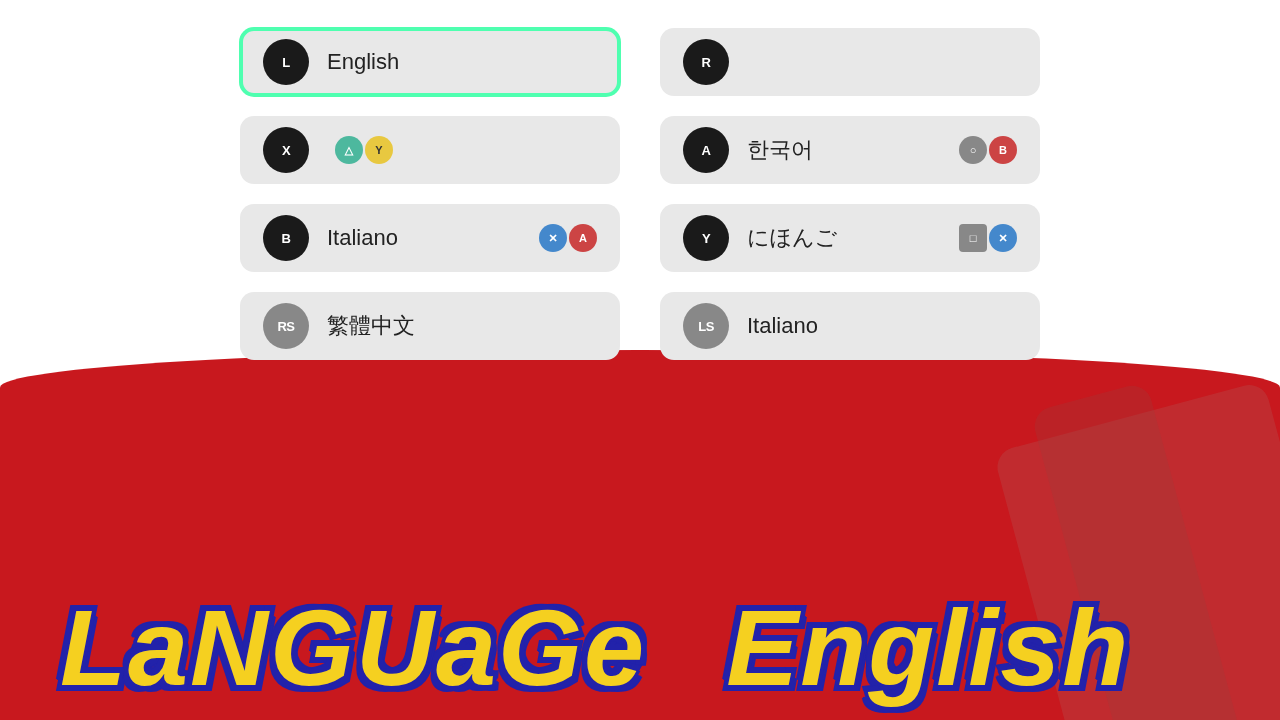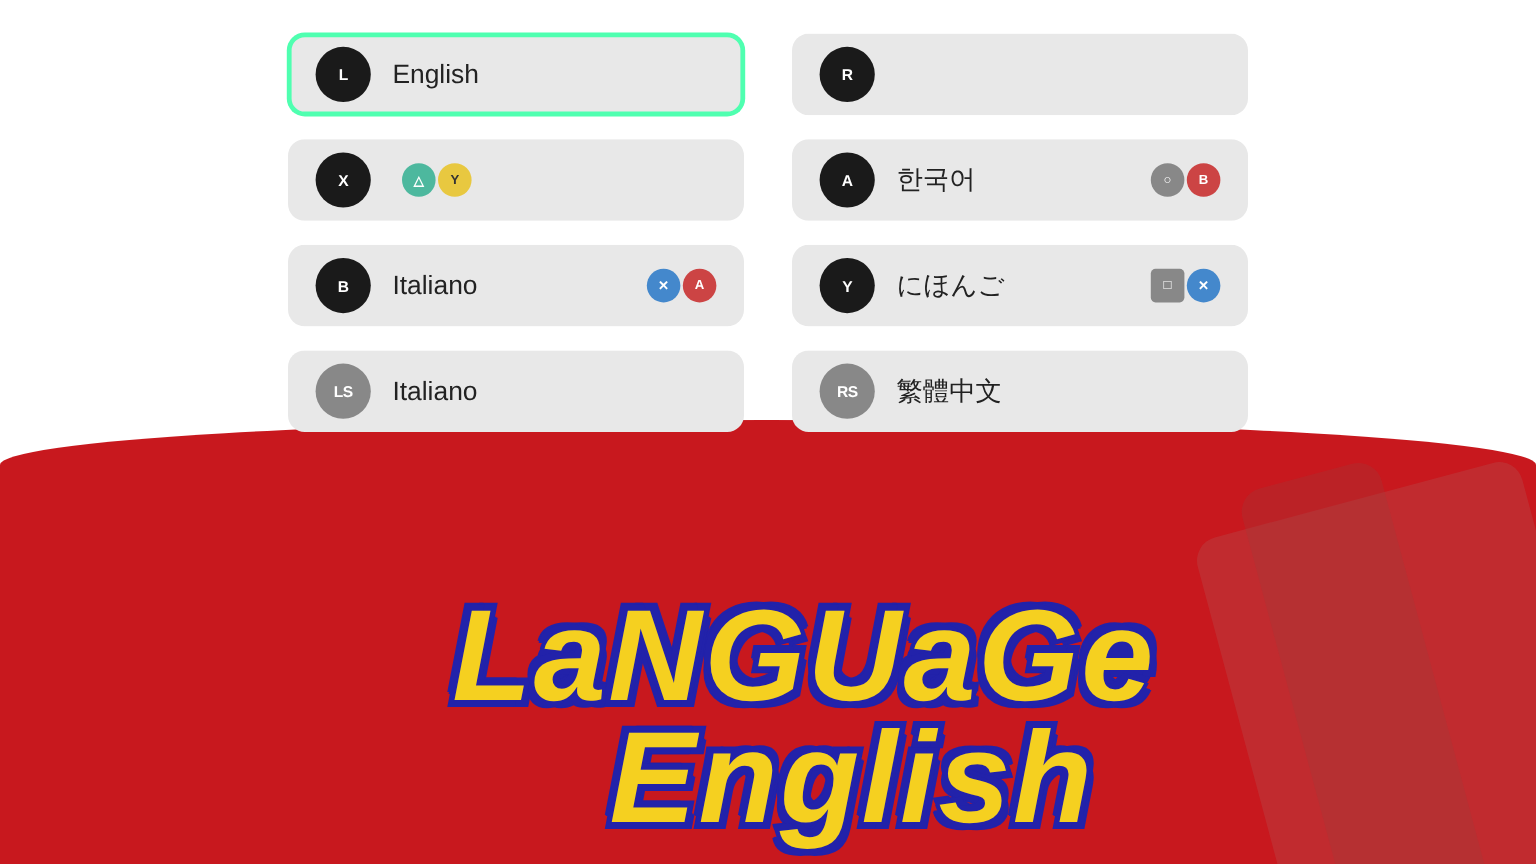--- a/index.html
+++ b/index.html
@@ -147,21 +147,21 @@
     .ctrl-btn.b-btn { background: #cc4444; }
     .ctrl-btn.x2-btn { background: #4488cc; }
 
     
     .title-container {
       position: absolute;
       bottom: 20px;
       left: 0;
       width: 100%;
       display: flex;
-      flex-direction: column;
+      flex-direction: row;
       align-items: center;
       padding-left: 60px;
     }
 
     .title-text {
       font-size: 108px;
       font-weight: 900;
       color: #f5d020;
       text-shadow:
         -5px -5px 0 #2222aa,
@@ -239,28 +239,28 @@
         <span>Y</span>
       </div>
       <span class="lang-btn-label">にほんご</span>
       <div class="ctrl-indicators">
         <div class="ctrl-btn square">□</div>
         <div class="ctrl-btn x2-btn">✕</div>
       </div>
     </div>
     <div class="lang-btn">
       <div class="lang-btn-icon gray-icon">
+        <span>RS</span>
+      </div>
+      <span class="lang-btn-label">繁體中文</span>
+    </div>
+    <div class="lang-btn">
+      <div class="lang-btn-icon gray-icon">
         <span>LS</span>
       </div>
       <span class="lang-btn-label">Italiano</span>
-    </div>
-    <div class="lang-btn">
-      <div class="lang-btn-icon gray-icon">
-        <span>RS</span>
-      </div>
-      <span class="lang-btn-label">繁體中文</span>
     </div>
   </div>
 
 <div class="title-container">
   <div class="title-text">LaNGUaGe</div>
   <div class="title-text title-line2">English</div>
 </div>
 
 </body></html>

